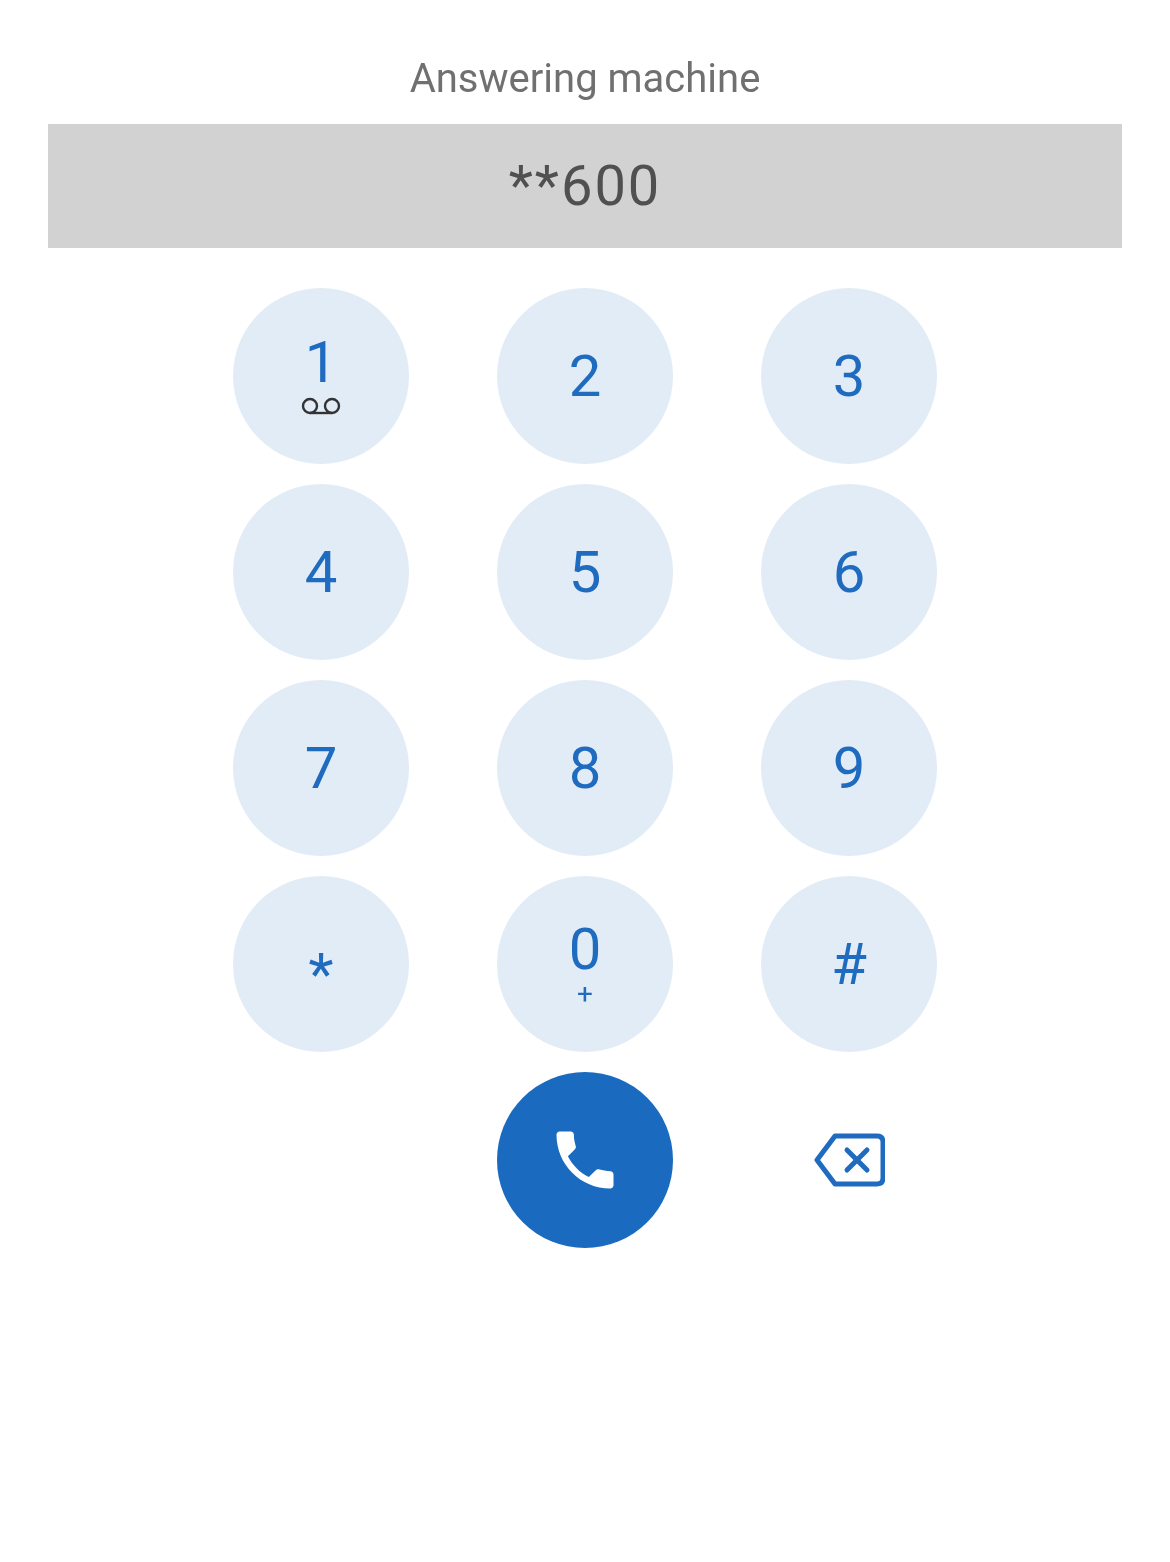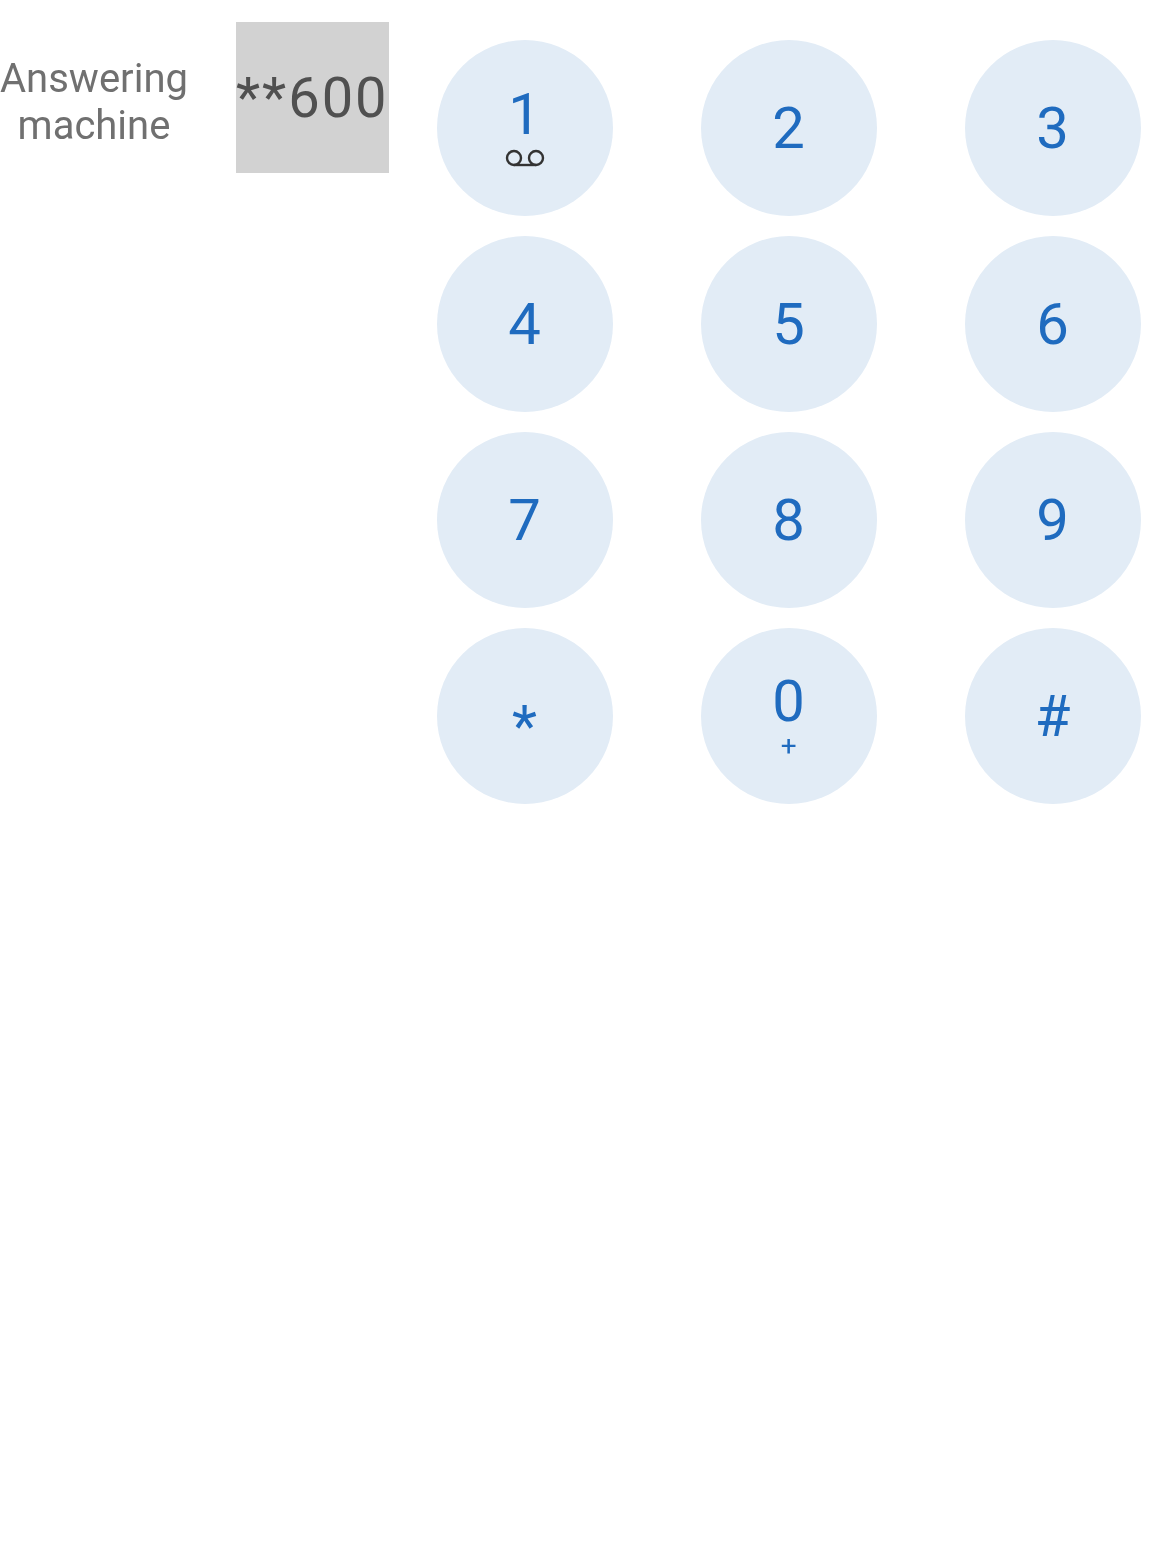--- a/index.html
+++ b/index.html
@@ -3,32 +3,32 @@
   <meta charset="utf-8">
   <style>
     * { box-sizing: border-box; margin: 0; padding: 0; }
     html, body {
       width: 1170px;
       height: 1562px;
       background: #ffffff;
       font-family: -apple-system, BlinkMacSystemFont, "Segoe UI", Roboto, Helvetica, Arial, sans-serif;
       overflow: hidden;
     }
-    .container { width: 100%; height: 100%; display: flex; flex-direction: row; }
+    .container { width: 100%; height: 100%; display: flex; flex-direction: column; }
     .title {
       text-align: center;
       font-size: 40px;
       color: #707070;
       margin-top: 55px;
       font-weight: 400;
     }
     .display-box {
       margin: 22px 48px 0 48px;
       background: #d2d2d2;
-      height: 151px;
+      height: 124px;
       display: flex;
       align-items: center;
       justify-content: center;
     }
     .display-value {
       font-size: 56px;
       color: #505050;
       font-weight: 400;
       letter-spacing: 2px;
     }

